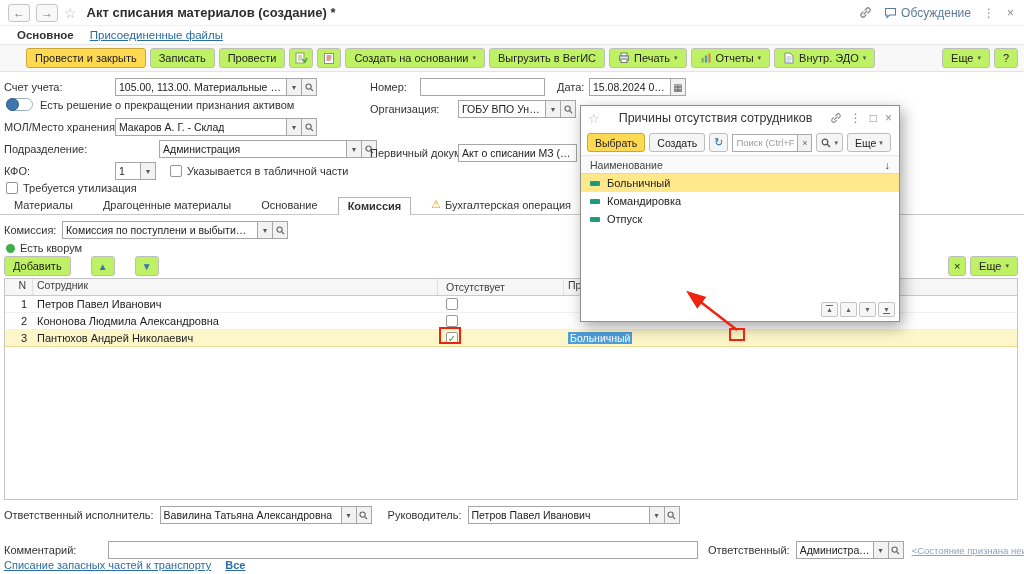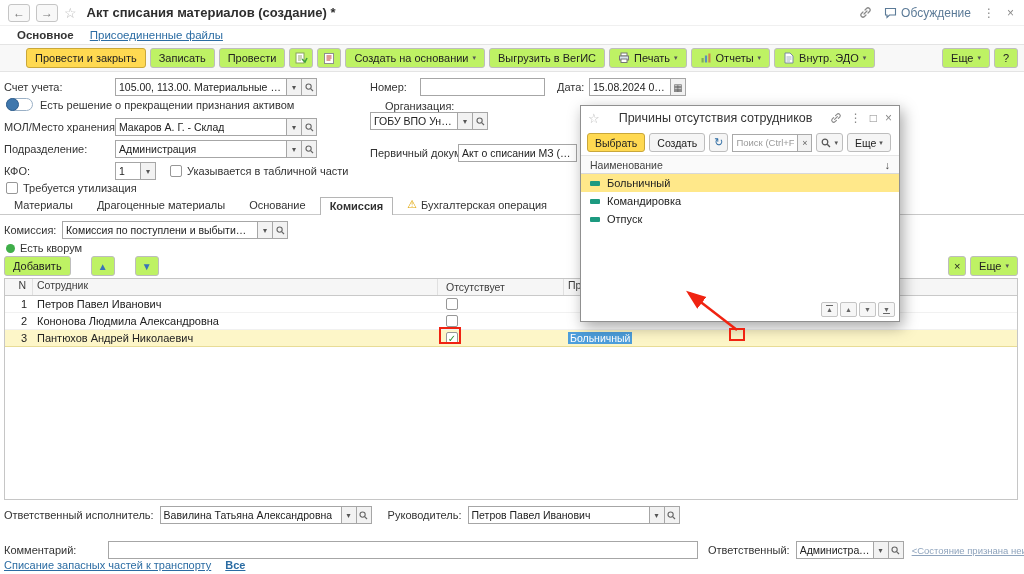--- a/index.html
+++ b/index.html
@@ -43,21 +43,21 @@
   .lbl { font-size:11px; color:#333; white-space:nowrap; }
   .fldwrap { display:flex; align-items:stretch; height:18px; }
   .fld { display:flex; align-items:center; height:18px; border:1px solid #a6a6a6; background:#fff; font-size:10.5px; color:#222; padding:0 3px; white-space:nowrap; overflow:hidden; }
   .fld .txt { overflow:hidden; text-overflow:ellipsis; white-space:nowrap; }
   .fbtn { width:15px; border:1px solid #a6a6a6; border-left:none; background:#f2f2f2; display:flex; align-items:center; justify-content:center; font-size:8px; color:#555; cursor:pointer; }
   .cb { width:12px; height:12px; border:1px solid #979797; border-radius:2px; background:#fff; display:inline-flex; align-items:center; justify-content:center; font-size:10px; font-weight:bold; color:#2f8f2f; cursor:pointer; }
   .toggle { width:27px; height:13px; border-radius:7px; border:1px solid #9ab0c6; background:#fff; position:relative; cursor:pointer; flex:0 0 auto; }
   .toggle .knob { position:absolute; left:-1px; top:-1px; width:13px; height:13px; border-radius:50%; background:#3f77ad; border:1px solid #2f5f8f; }
 
   
-  .tabs2 { left:0; top:196px; width:1024px; height:19px; display:flex; align-items:flex-end; gap:4px; padding:0 4px; border-bottom:1px solid #c9c9c9; }
+  .tabs2 { left:0; top:196px; width:1024px; height:19px; display:flex; align-items:flex-end; gap:10px; padding:0 4px; border-bottom:1px solid #c9c9c9; }
   .tab { padding:2px 9px 3px 9px; font-size:11px; color:#333; border:1px solid transparent; border-bottom:none; cursor:pointer; display:flex; gap:4px; align-items:center; }
   .tab.active { background:#fff; border-color:#b5b5b5; font-weight:bold; position:relative; top:1px; }
   .warn { color:#e0a400; font-size:11px; }
 
   
   .quorum-dot { width:9px; height:9px; border-radius:50%; background:#3fae49; display:inline-block; margin-right:5px; }
   .arrowbtn { color:#3a74b8; font-size:10px; }
 
   
   .mtable { left:4px; top:278px; width:1014px; height:222px; border:1px solid #c6c6c6; background:#fff; }
@@ -254,21 +254,21 @@
               <circle cx="3.6" cy="3.6" r="2.6" fill="none" stroke="#666" stroke-width="1.1"></circle>
               <path d="M5.6 5.6 L8 8" stroke="#666" stroke-width="1.2"></path>
             </svg>
           </div>
       </div>
     </div>
 
     <div class="abs row" style="left:4px; top:68px;">
       <span class="lbl" style="width:111px;">Подразделение:</span>
       <div class="fldwrap">
-        <div class="fld" style="width:172px;">
+        <div class="fld" style="width:188px;margin-left:44px;">
             <span class="txt">Администрация</span>
           </div>
         <div class="fbtn">▾</div>
         <div class="fbtn">
             <svg width="9" height="9" viewBox="0 0 9 9">
               <circle cx="3.6" cy="3.6" r="2.6" fill="none" stroke="#666" stroke-width="1.1"></circle>
               <path d="M5.6 5.6 L8 8" stroke="#666" stroke-width="1.2"></path>
             </svg>
           </div>
       </div>
@@ -300,21 +300,21 @@
       </div>
       <span class="lbl" style="margin-left:12px; width:32px;">Дата:</span>
       <div class="fldwrap">
         <div class="fld" style="width:82px;">
             <span class="txt">15.08.2024 0:00:00</span>
           </div>
         <div class="fbtn" style="font-size:10px;">▦</div>
       </div>
     </div>
 
-    <div class="abs row" style="left:370px; top:28px;flex-direction:column;">
+    <div class="abs row" style="left:370px; top:28px;">
       <span class="lbl" style="width:88px;">Организация:</span>
       <div class="fldwrap">
         <div class="fld" style="width:88px;">
             <span class="txt">ГОБУ ВПО Университет искусств (Субсидия)</span>
           </div>
         <div class="fbtn">▾</div>
         <div class="fbtn">
             <svg width="9" height="9" viewBox="0 0 9 9">
               <circle cx="3.6" cy="3.6" r="2.6" fill="none" stroke="#666" stroke-width="1.1"></circle>
               <path d="M5.6 5.6 L8 8" stroke="#666" stroke-width="1.2"></path>

